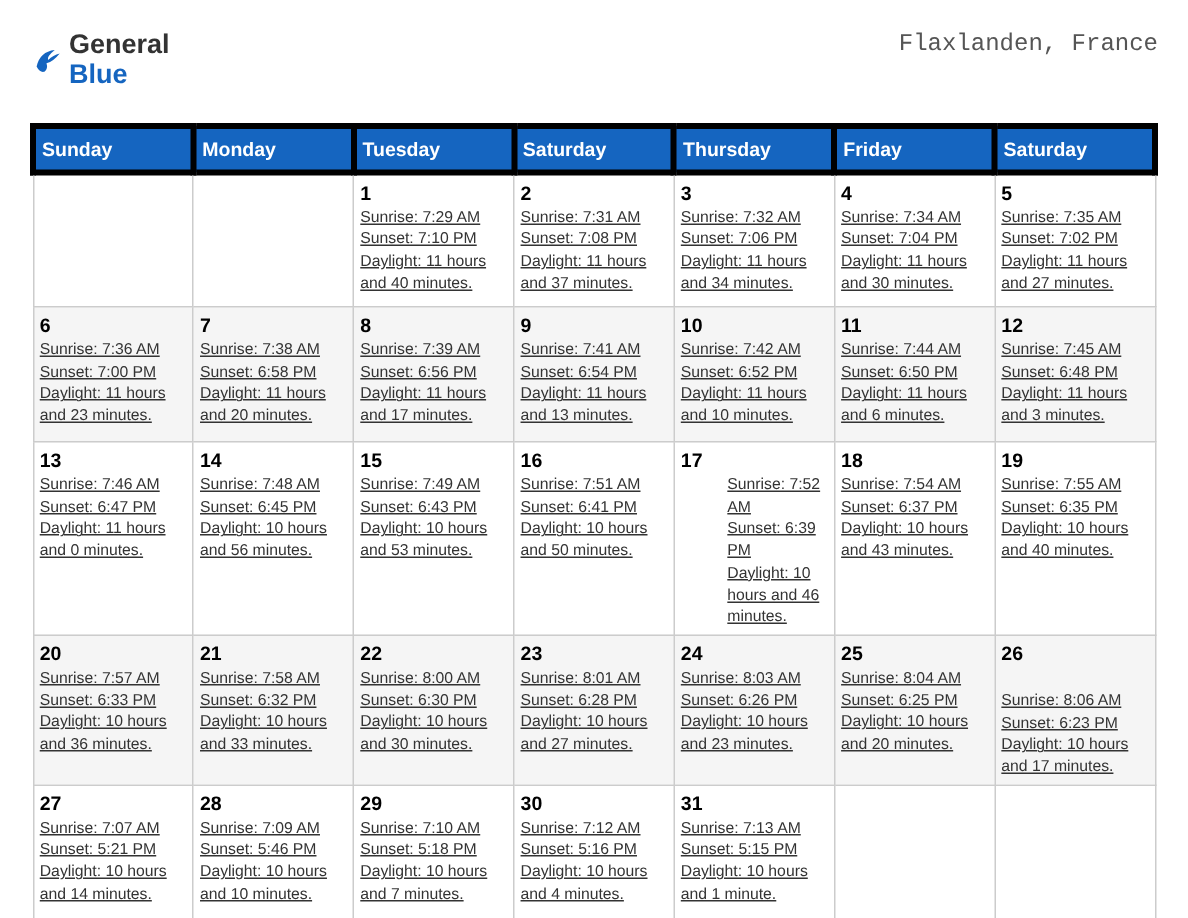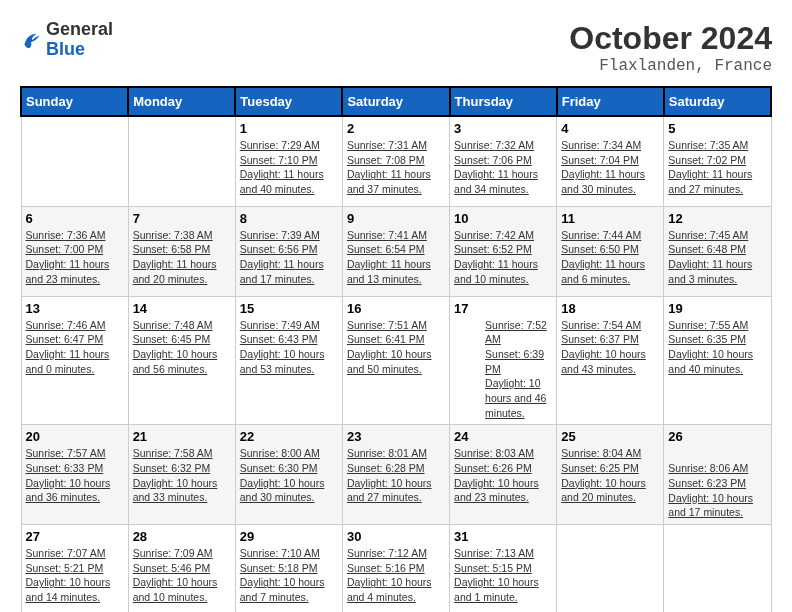--- a/index.html
+++ b/index.html
@@ -7,21 +7,21 @@
       font-family: Arial, sans-serif;
       background: #fff;
       width: 792px;
       min-height: 612px;
       padding: 20px;
     }
     .header {
       display: flex;
       justify-content: space-between;
       align-items: flex-start;
-      margin-bottom: 11px;
+      margin-bottom: 22px;
     }
     .logo {
       display: flex;
       align-items: center;
       gap: 4px;
     }
     .logo-text {
       display: flex;
       flex-direction: column;
       font-weight: bold;
@@ -52,21 +52,21 @@
       border-collapse: collapse;
       font-size: 11px;
     }
     thead tr th {
       background-color: #1565c0;
       color: #fff;
       padding: 6px 4px;
       text-align: left;
       font-size: 13px;
       font-weight: bold;
-      border: 2px solid #000000;
+      border: 4px solid #000000;
     }
     tbody tr td {
       border: 1px solid #ccc;
       vertical-align: top;
       padding: 4px;
       min-height: 80px;
       height: 90px;
       width: calc(100% / 7);
     }
     tbody tr:nth-child(even) {
@@ -97,21 +97,20 @@
   <div class="logo">
     <svg class="logo-bird" viewBox="0 0 40 40" xmlns="http://www.w3.org/2000/svg">
       <path d="M8,28 Q12,10 30,8 Q20,16 22,20 Q28,14 36,12 Q28,22 20,24 Q22,30 18,34 Q12,36 8,28Z" fill="#1565c0"></path>
     </svg>
     <div class="logo-text">
       <span class="logo-general">General</span>
       <span class="logo-blue">Blue</span>
     </div>
   </div>
   <div class="title-section">
-    <div class="month-title">October 2024</div>
     <div class="location">Flaxlanden, France</div>
   </div>
 </div>
 
 <table>
   <thead>
     <tr>
     <th>Sunday</th>
         <th>Monday</th>
         <th>Tuesday</th>

